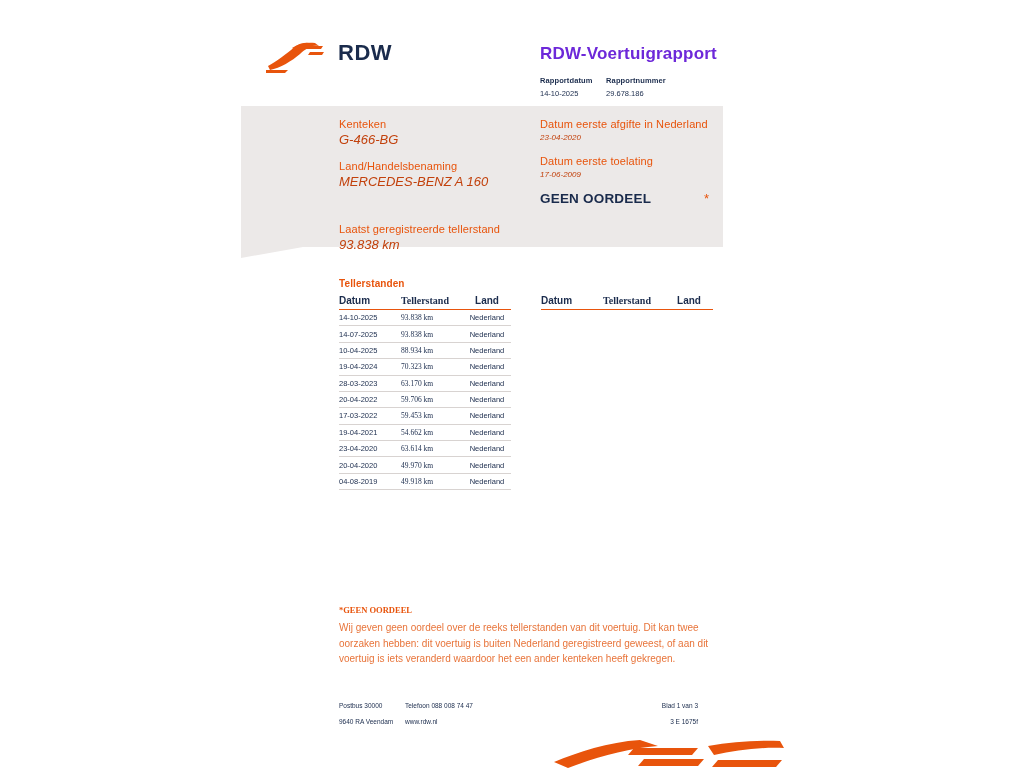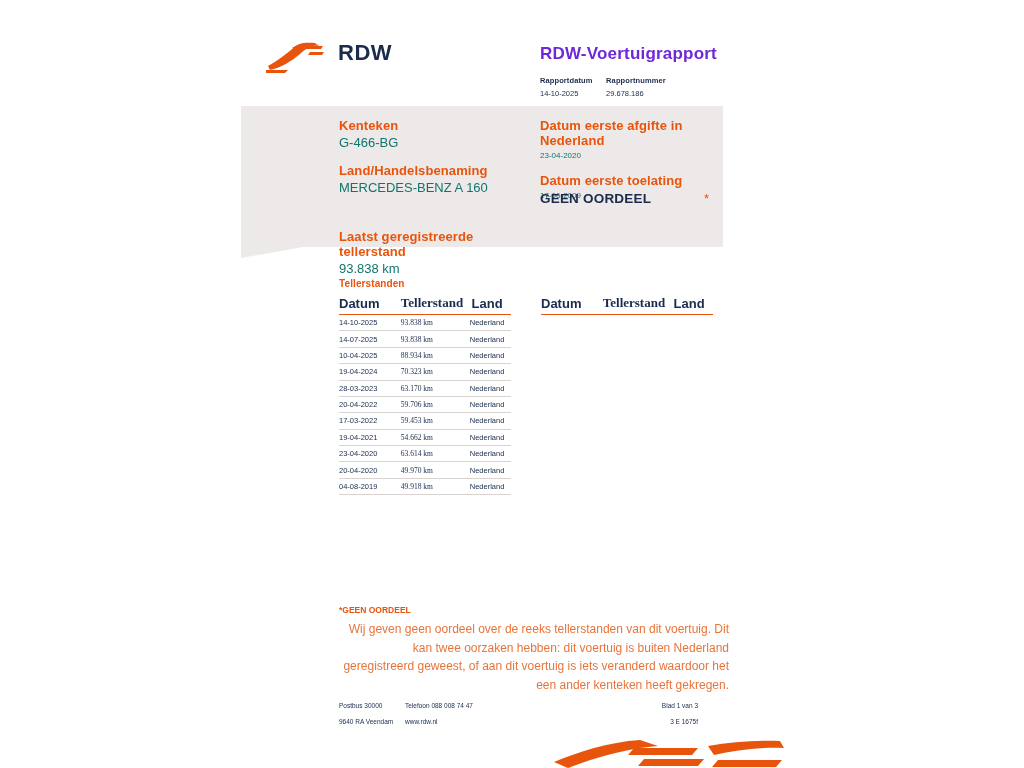--- a/index.html
+++ b/index.html
@@ -93,28 +93,29 @@
     position: absolute;
     left: 241px;
     top: 247px;
     width: 0;
     height: 0;
     border-top: 11px solid #ece9e8;
     border-right: 62px solid transparent;
   }
   .field-label {
     color: #e8540c;
-    font-weight: bold;
-    font-size: 13px;
+    font-weight: normal;
+    font-size: 11px;
     letter-spacing: 0.1px;
   }
   .field-value {
-    color: #0f766e;
+    color: #c2410c;
     font-size: 13px;
     margin-top: 2px;
+    font-style: italic;
   }
   .panel .left {
     position: absolute;
     left: 98px;
     top: 12px;
     width: 190px;
   }
   .panel .right {
     position: absolute;
     left: 299px;
@@ -162,21 +163,21 @@
   table.rt.left-tbl { width: 172px; }
   table.rt.right-tbl { width: 172px; }
   .tbl-holder { position: relative; }
   .tbl-holder .right-wrap {
     position: absolute;
     left: 202px;
     top: 0;
     width: 180px;
   }
   table.rt th {
-    font-size: 13px;
+    font-size: 10px;
     font-weight: bold;
     text-align: left;
     padding: 0 0 3px 0;
     border-bottom: 1px solid #e8540c;
     color: #1a2b4c;
     white-space: nowrap;
   }
   table.rt th.num, table.rt td.num { text-align: left; font-family: Liberation Serif, serif; }
   table.rt th.ctr, table.rt td.ctr { text-align: center; }
   table.rt td {
@@ -195,28 +196,28 @@
     position: absolute;
     left: 339px;
     top: 605px;
     width: 390px;
   }
   .footnote .fn-title {
     font-size: 8.5px;
     font-weight: bold;
     color: #e8540c;
     margin-bottom: 5px;
+    font-family: Liberation Serif, serif;
   }
   .footnote .fn-title .star { font-weight: bold; }
   .footnote p {
     margin: 0;
-    font-size: 12px;
+    font-size: 10px;
     line-height: 1.55;
     color: #e8743a;
-    text-align: right;
   }
 
   
   .pagefoot {
     position: absolute;
     left: 339px;
     top: 702px;
     width: 392px;
     font-size: 6.5px;
     color: #1a2b4c;

